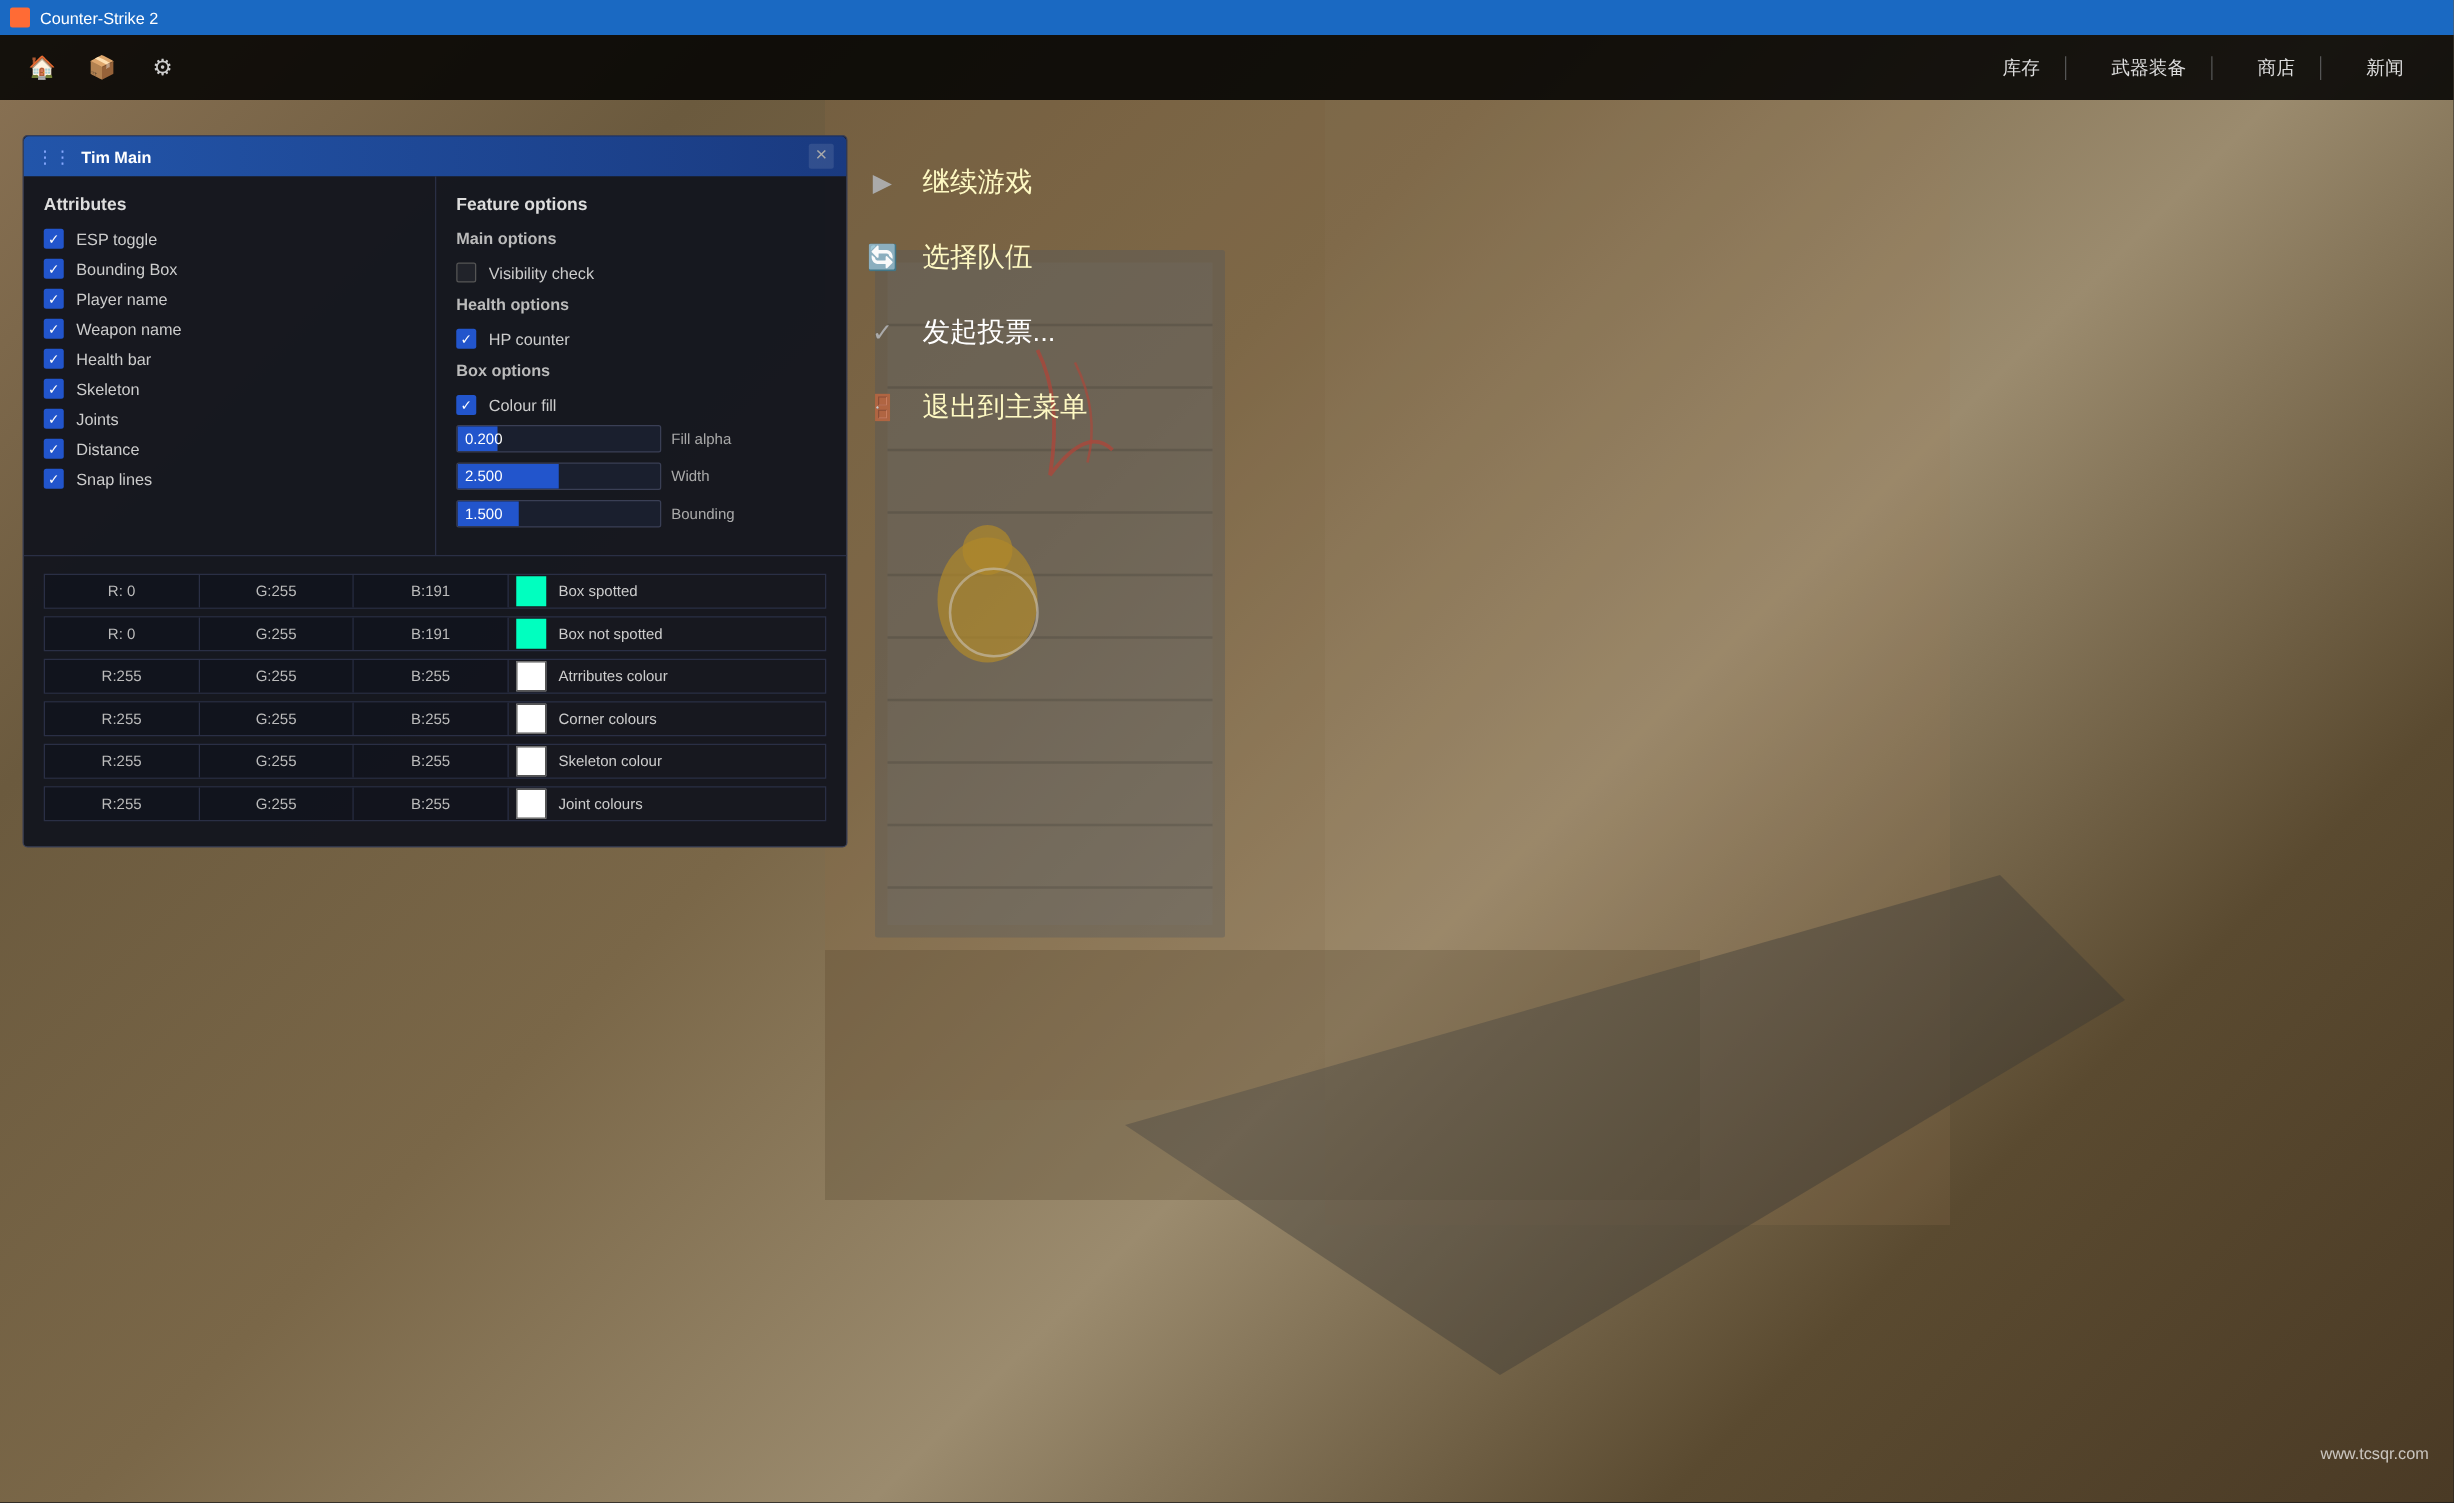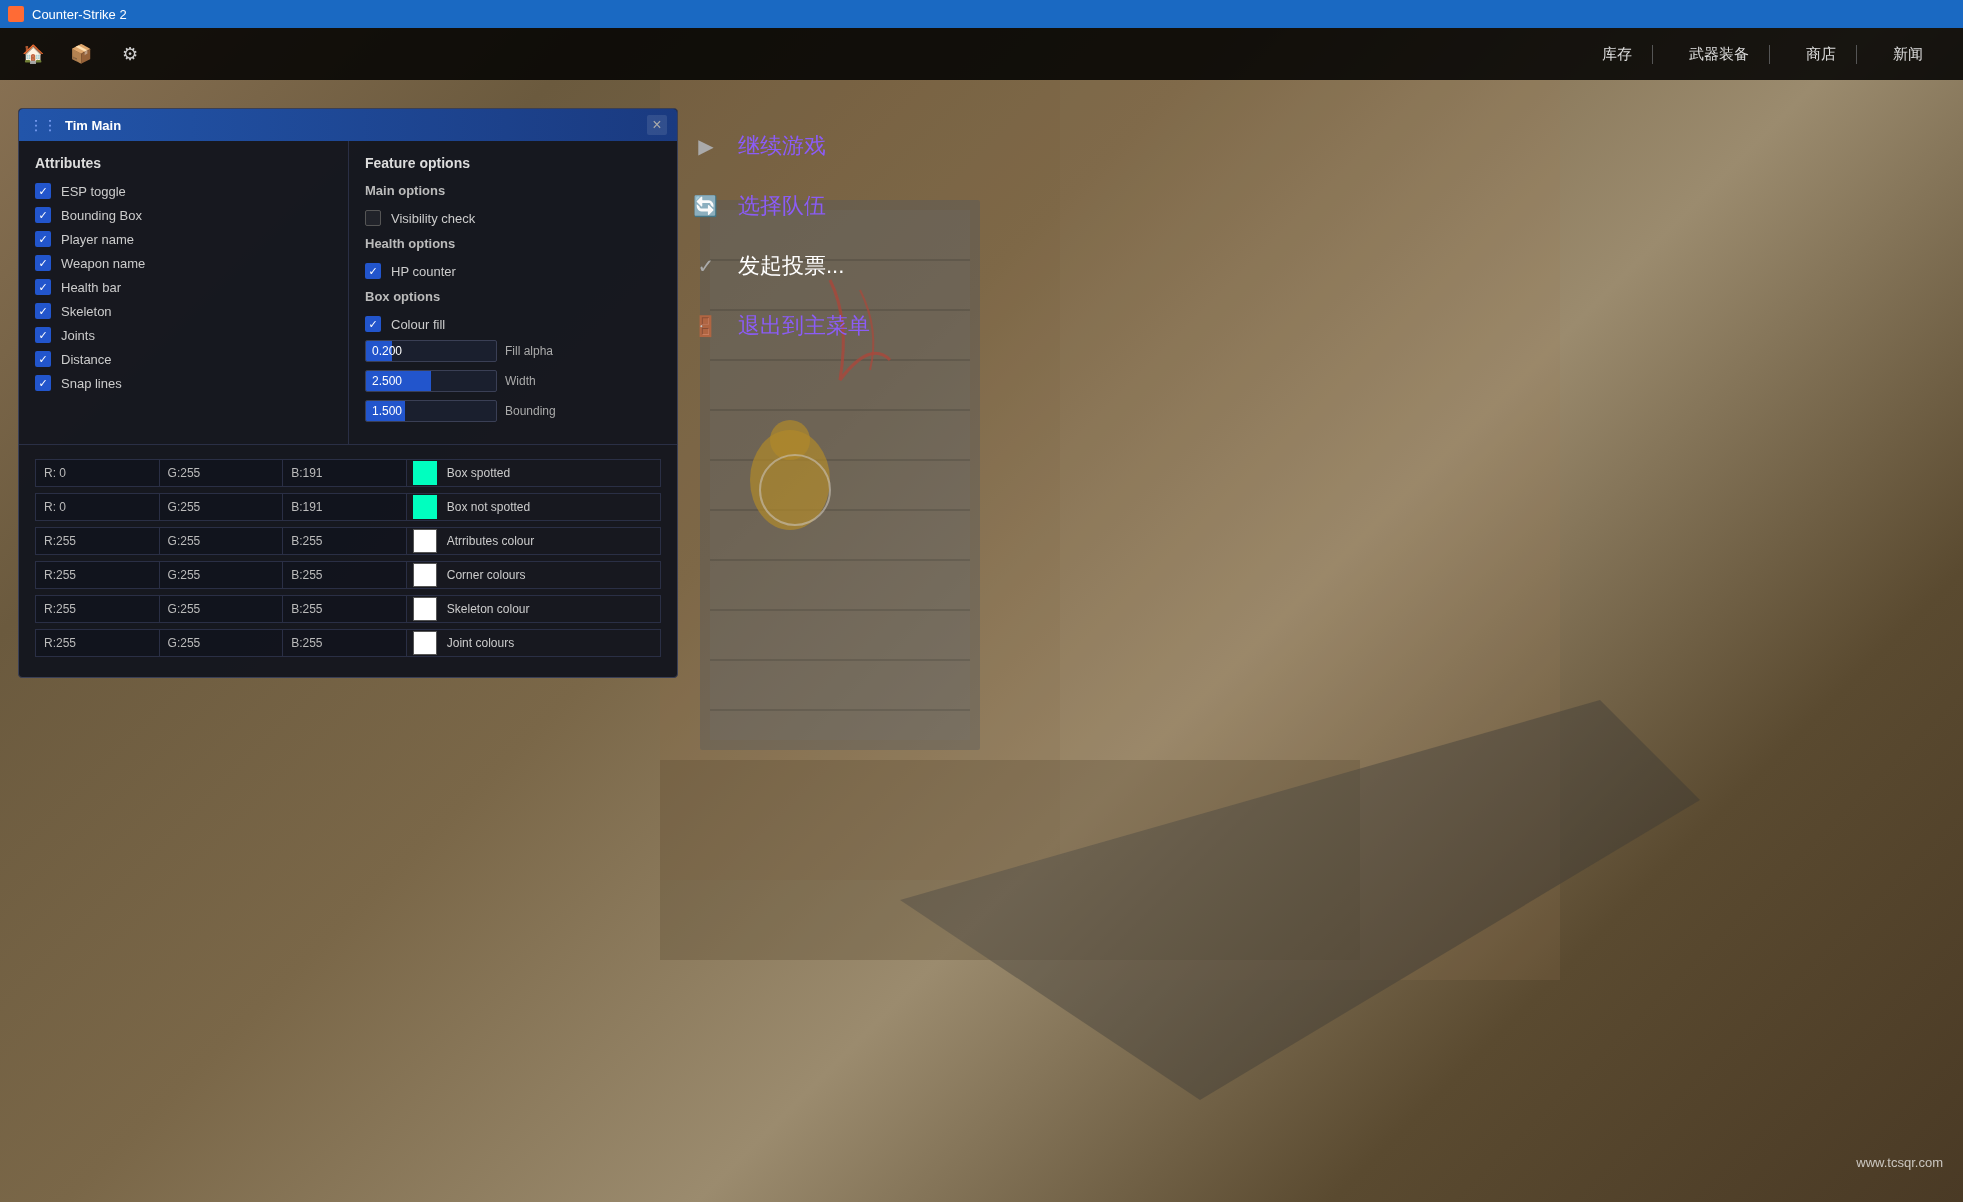--- a/index.html
+++ b/index.html
@@ -98,21 +98,21 @@
       cursor: pointer;
       min-width: 280px;
     }
     .menu-item-icon {
       width: 32px; height: 32px;
       display: flex; align-items: center; justify-content: center;
       color: #aaa;
       font-size: 20px;
     }
     .menu-item-text {
-      color: #8b5cf6;
+      color: #fef9c3;
       font-size: 22px;
       font-weight: 400;
     }
     .menu-item.active .menu-item-text { color: white; }
 
     
     #esp-panel {
       position: absolute;
       top: 108px; left: 18px;
       width: 660px;
@@ -250,21 +250,21 @@
     }
 
     
     .slider-row {
       display: flex;
       align-items: center;
       gap: 8px;
       margin-bottom: 8px;
     }
     .slider-track {
-      width: 132px;
+      width: 164px;
       height: 22px;
       background: #1a1f2e;
       border: 1px solid #3a3f55;
       border-radius: 2px;
       display: flex;
       align-items: center;
       position: relative;
       overflow: hidden;
     }
     .slider-fill {
@@ -301,20 +301,21 @@
       align-items: center;
       gap: 0;
       margin-bottom: 6px;
       border: 1px solid #2a2f45;
     }
     .colour-cell {
       flex: 1;
       padding: 6px 8px;
       color: #bbbbbb;
       font-size: 12px;
+      text-align: center;
       border-right: 1px solid #2a2f45;
       background: rgba(15,18,28,0.6);
     }
     .colour-cell:last-child { border-right: none; }
     .colour-swatch {
       width: 24px; height: 24px;
       margin: 0 6px;
       flex-shrink: 0;
     }
     .colour-name {

